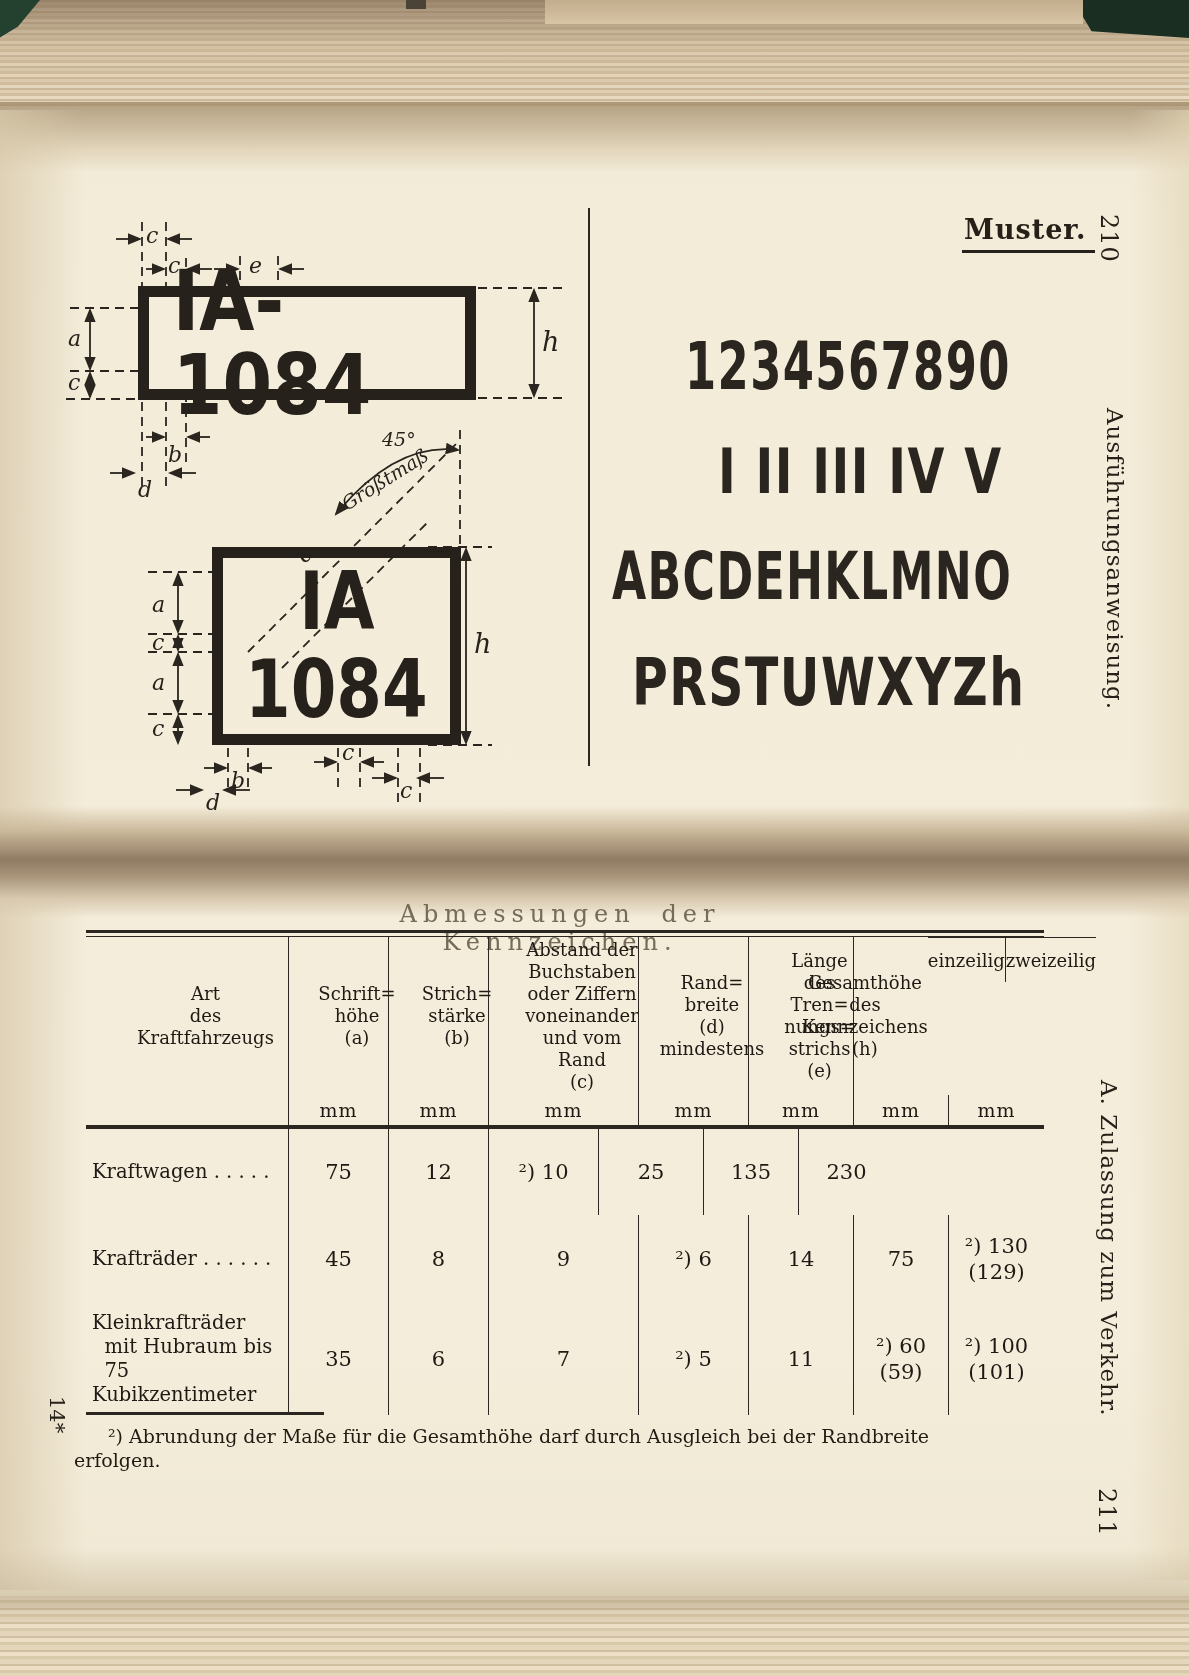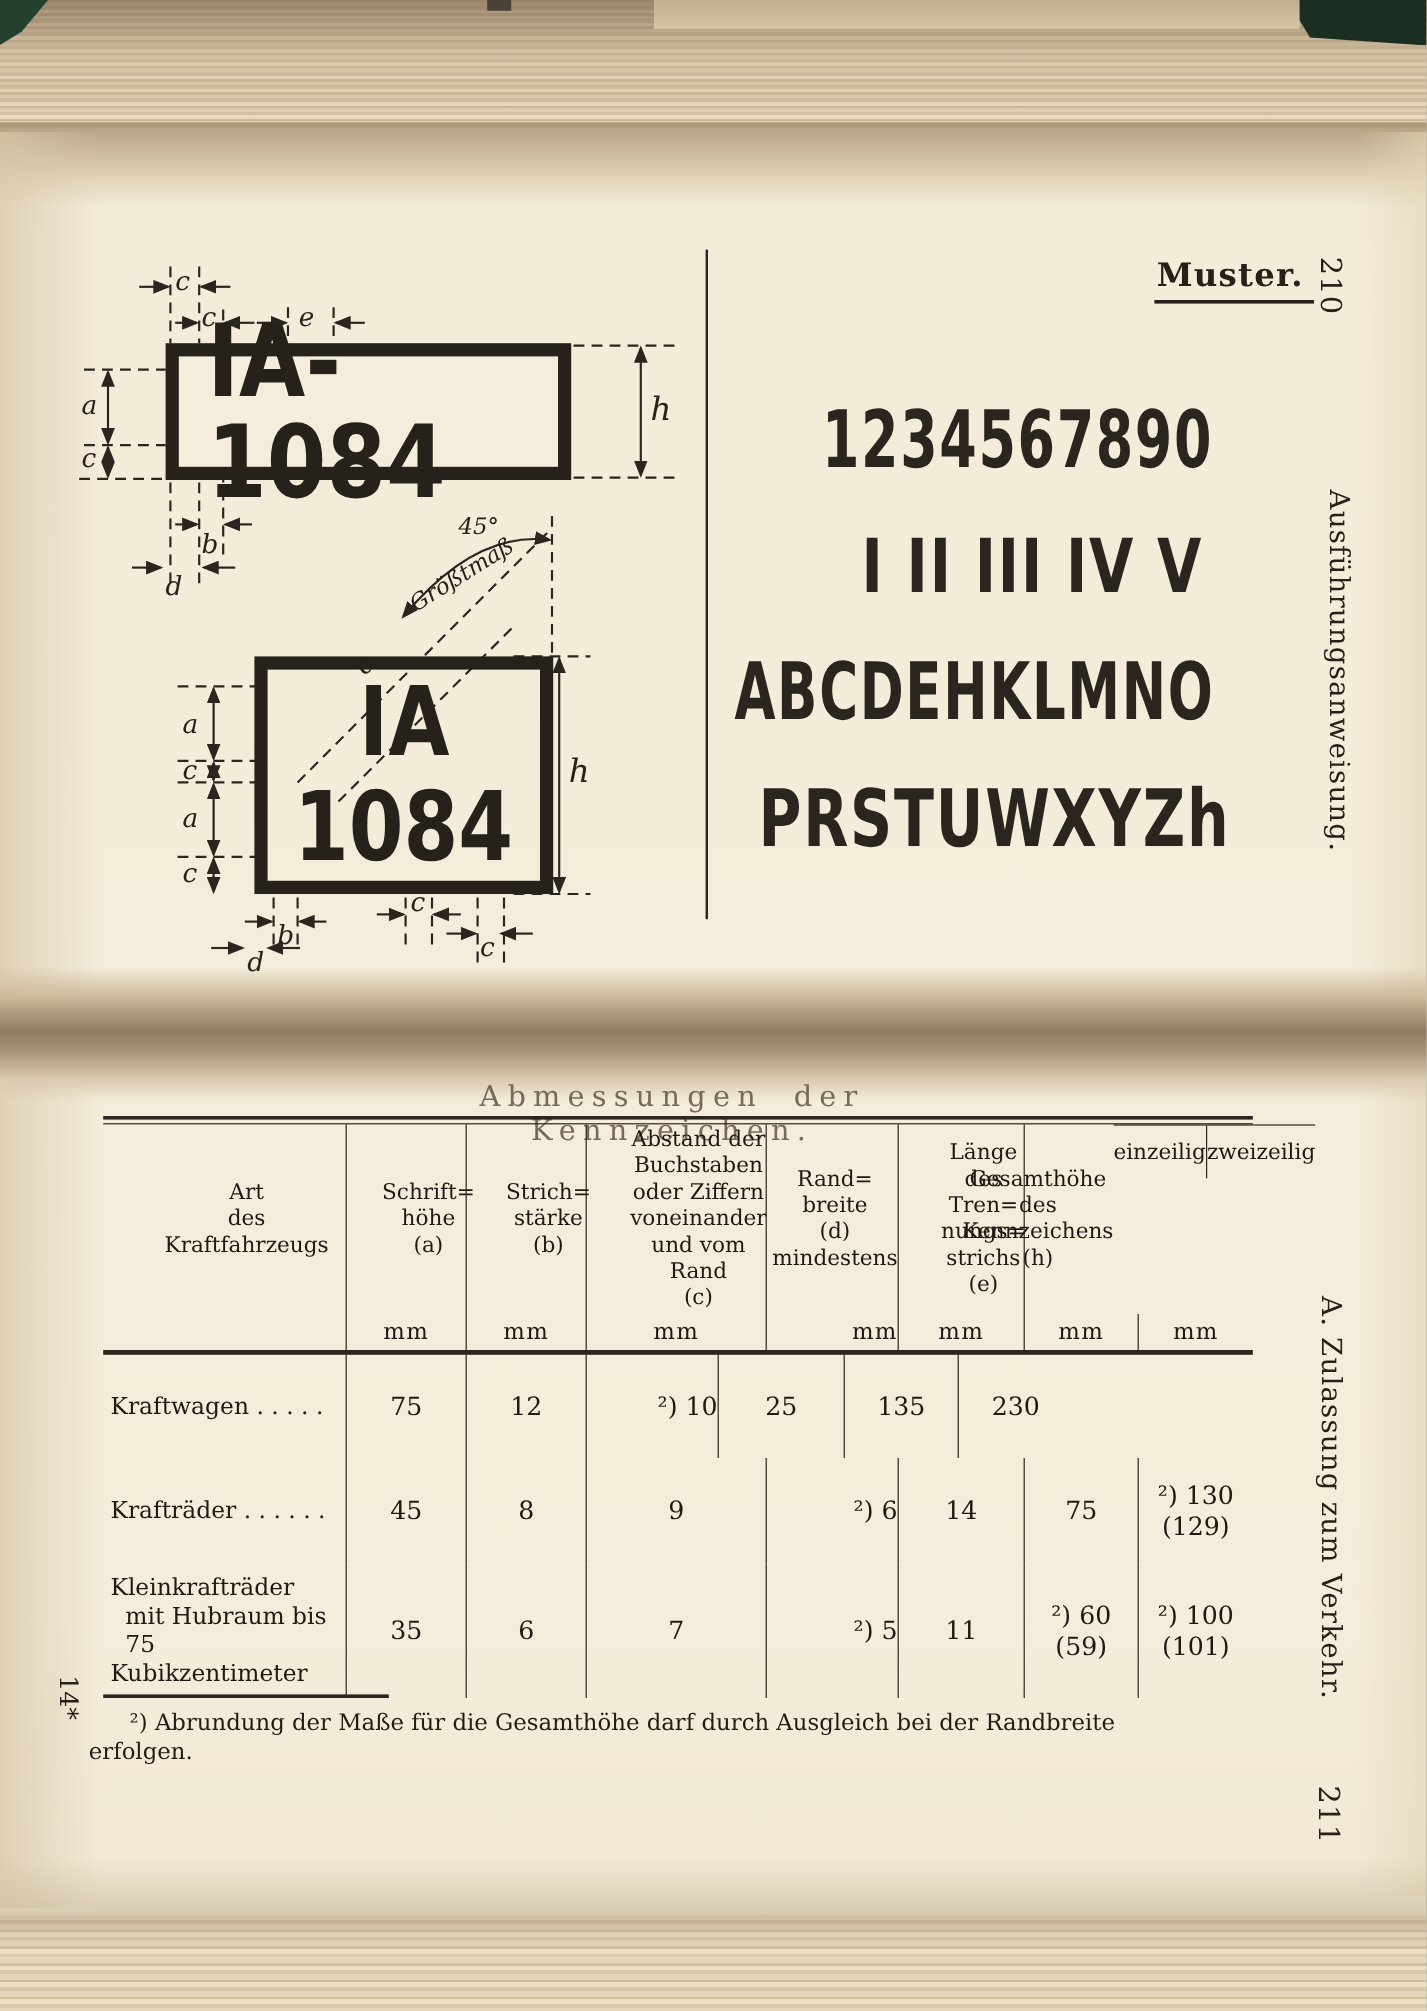--- a/index.html
+++ b/index.html
@@ -62,21 +62,21 @@
   .tbl-title{left:300px;top:900px;width:520px;text-align:center;font-size:24px;
      letter-spacing:6px;word-spacing:12px;color:#766b58;filter:blur(.5px);}
   .dtable{left:86px;top:930px;width:958px;color:#1f1913;}
   .rule-double{height:7px;border-top:3px solid #2b261f;border-bottom:1.5px solid #2b261f;box-sizing:border-box;}
   .hrow{display:flex;height:158px;}
   .cell{box-sizing:border-box;border-left:1.8px solid #2b261f;display:flex;align-items:center;
      justify-content:center;text-align:center;}
   .cell:first-child{border-left:none;}
   .hcell{font-size:18px;line-height:22px;padding-left:37px;}
   .wsp{white-space:pre-line;}
-  .c1{width:202px;}.c2{width:100px;}.c3{width:100px;}.c4{width:150px;}.c5{width:110px;justify-content:flex-end;}.c6{width:105px;}
+  .c1{width:202px;}.c2{width:100px;}.c3{width:100px;}.c4{width:150px;}.c5{width:110px;}.c6{width:105px;}
   .c7{width:191px;flex-direction:row;padding:0;align-items:stretch;}
   .htitle{flex:1;display:flex;align-items:center;justify-content:center;font-size:18px;line-height:22px;}
   .hsub{height:44px;border-top:1.8px solid #2b261f;display:flex;}
   .hsub div{flex:1;display:flex;align-items:center;justify-content:center;font-size:18px;}
   .hsub div + div{border-left:1.5px solid #2b261f;}
   .urow{display:flex;height:30px;}
   .ucell{font-size:19px;letter-spacing:1px;}
   .c7a{width:95px;}.c7b{width:96px;}
   .rule-thick{height:3.5px;background:#2b261f;}
   .brow{display:flex;}

